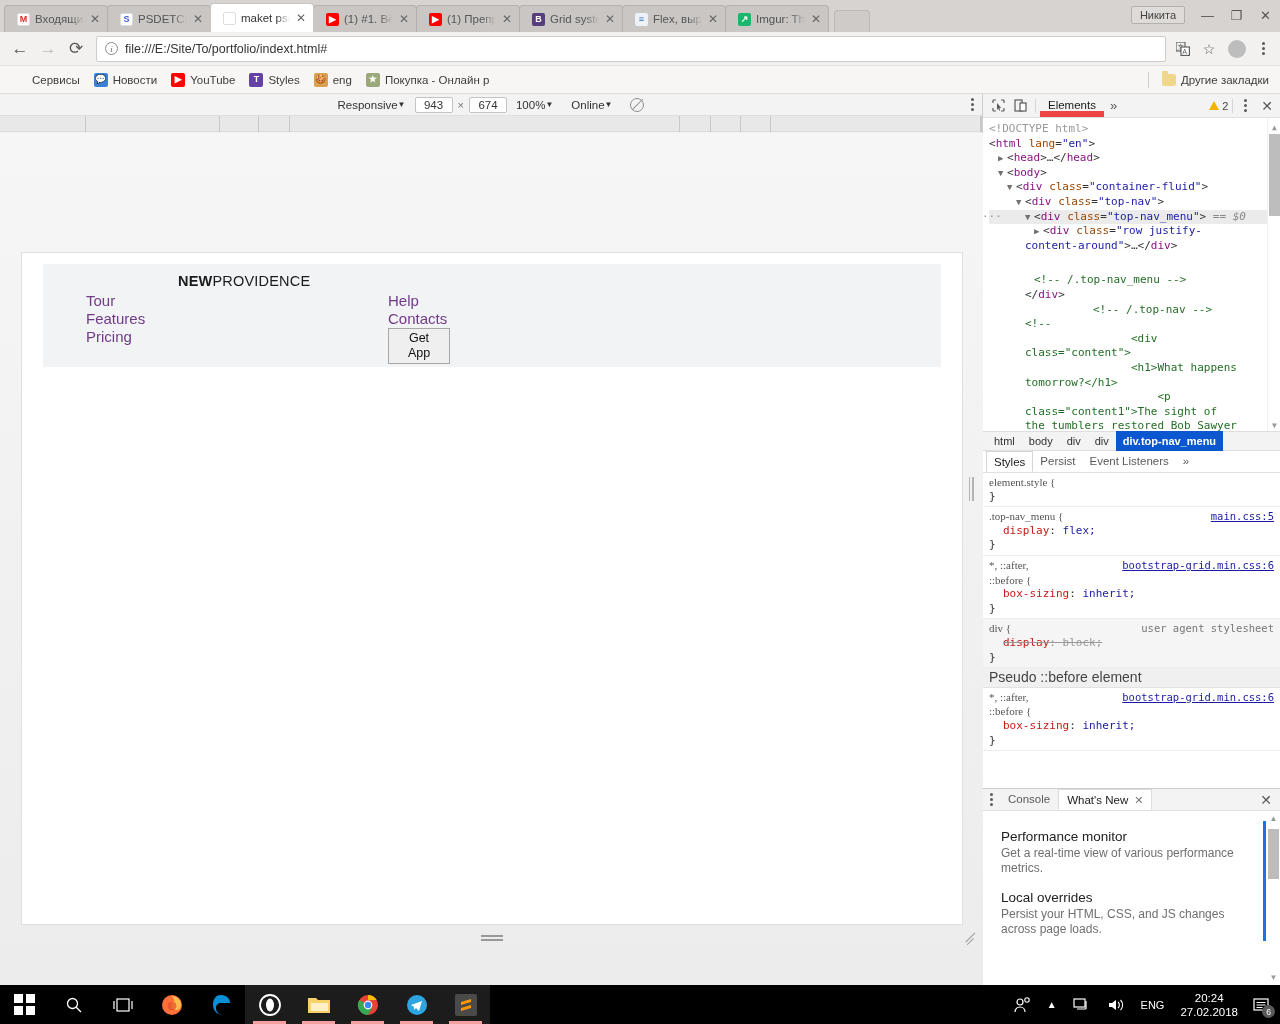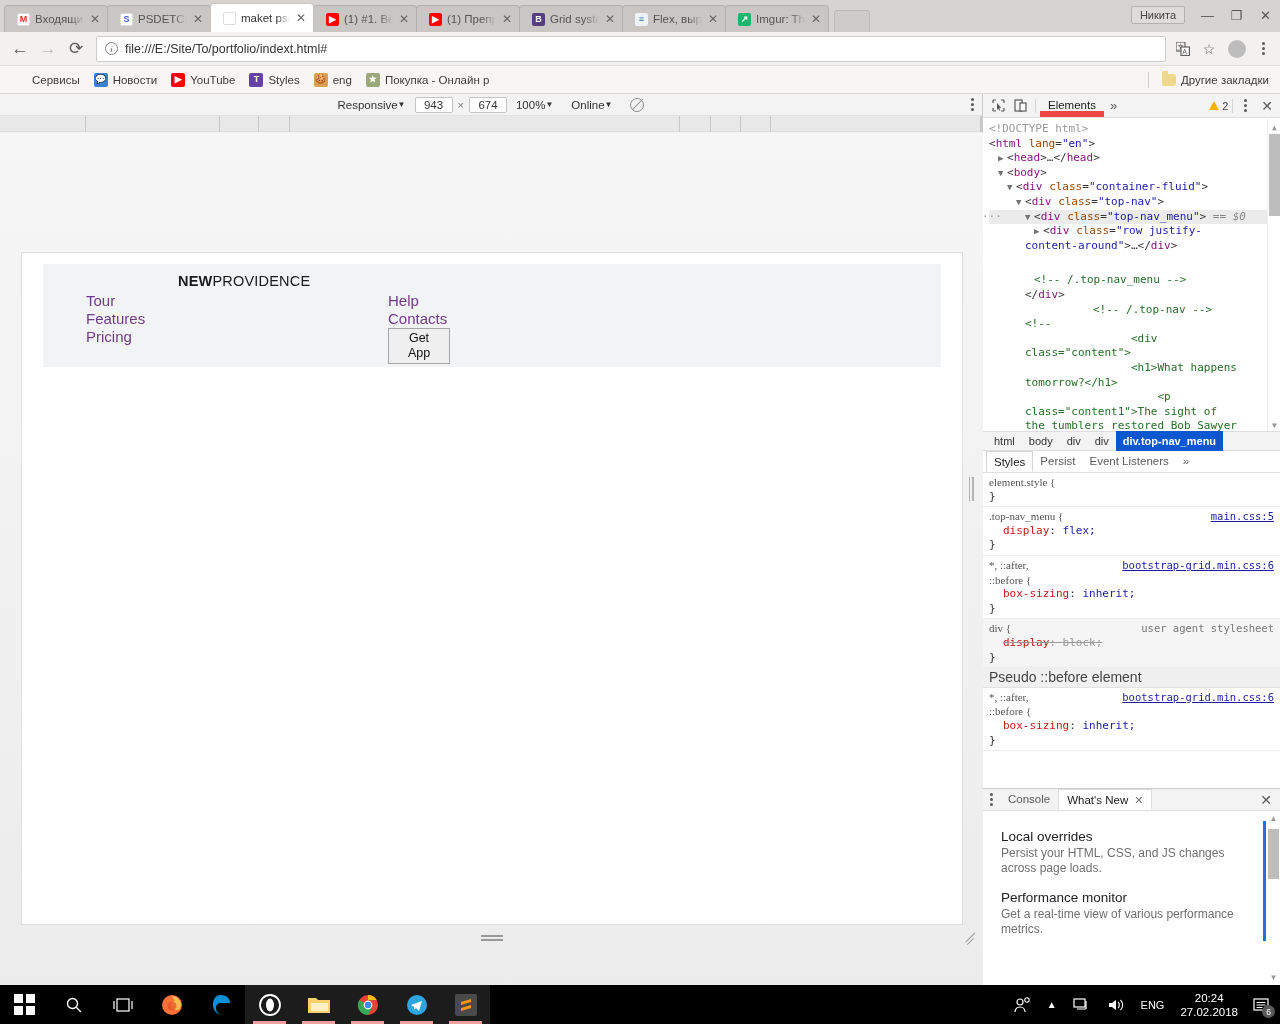--- a/index.html
+++ b/index.html
@@ -554,26 +554,26 @@
               </div>
             <div id="drawertab-host" style="display:flex;align-items:center;">
                 <div class="dtb"><span>Console</span></div>
                 <div class="dtb sel"><span>What's New</span><span class="xx">✕</span></div>
               </div>
             <div class="drawerclose">✕</div>
           </div>
           <div class="wn-body">
             <div id="wn-host">
                 <div>
+                  <div class="wn-h">Performance monitor</div>
+                  <div class="wn-p">Get a real-time view of various performance metrics.</div>
+                </div>
+                <div>
                   <div class="wn-h">Local overrides</div>
                   <div class="wn-p">Persist your HTML, CSS, and JS changes across page loads.</div>
-                </div>
-                <div>
-                  <div class="wn-h">Performance monitor</div>
-                  <div class="wn-p">Get a real-time view of various performance metrics.</div>
                 </div>
               </div>
             <div class="wnbar"></div>
             <div class="wnscroll">
               <div class="tsup">▲</div>
               <div class="wnthumb"></div>
               <div class="tsdn">▼</div>
             </div>
           </div>
         </div>

